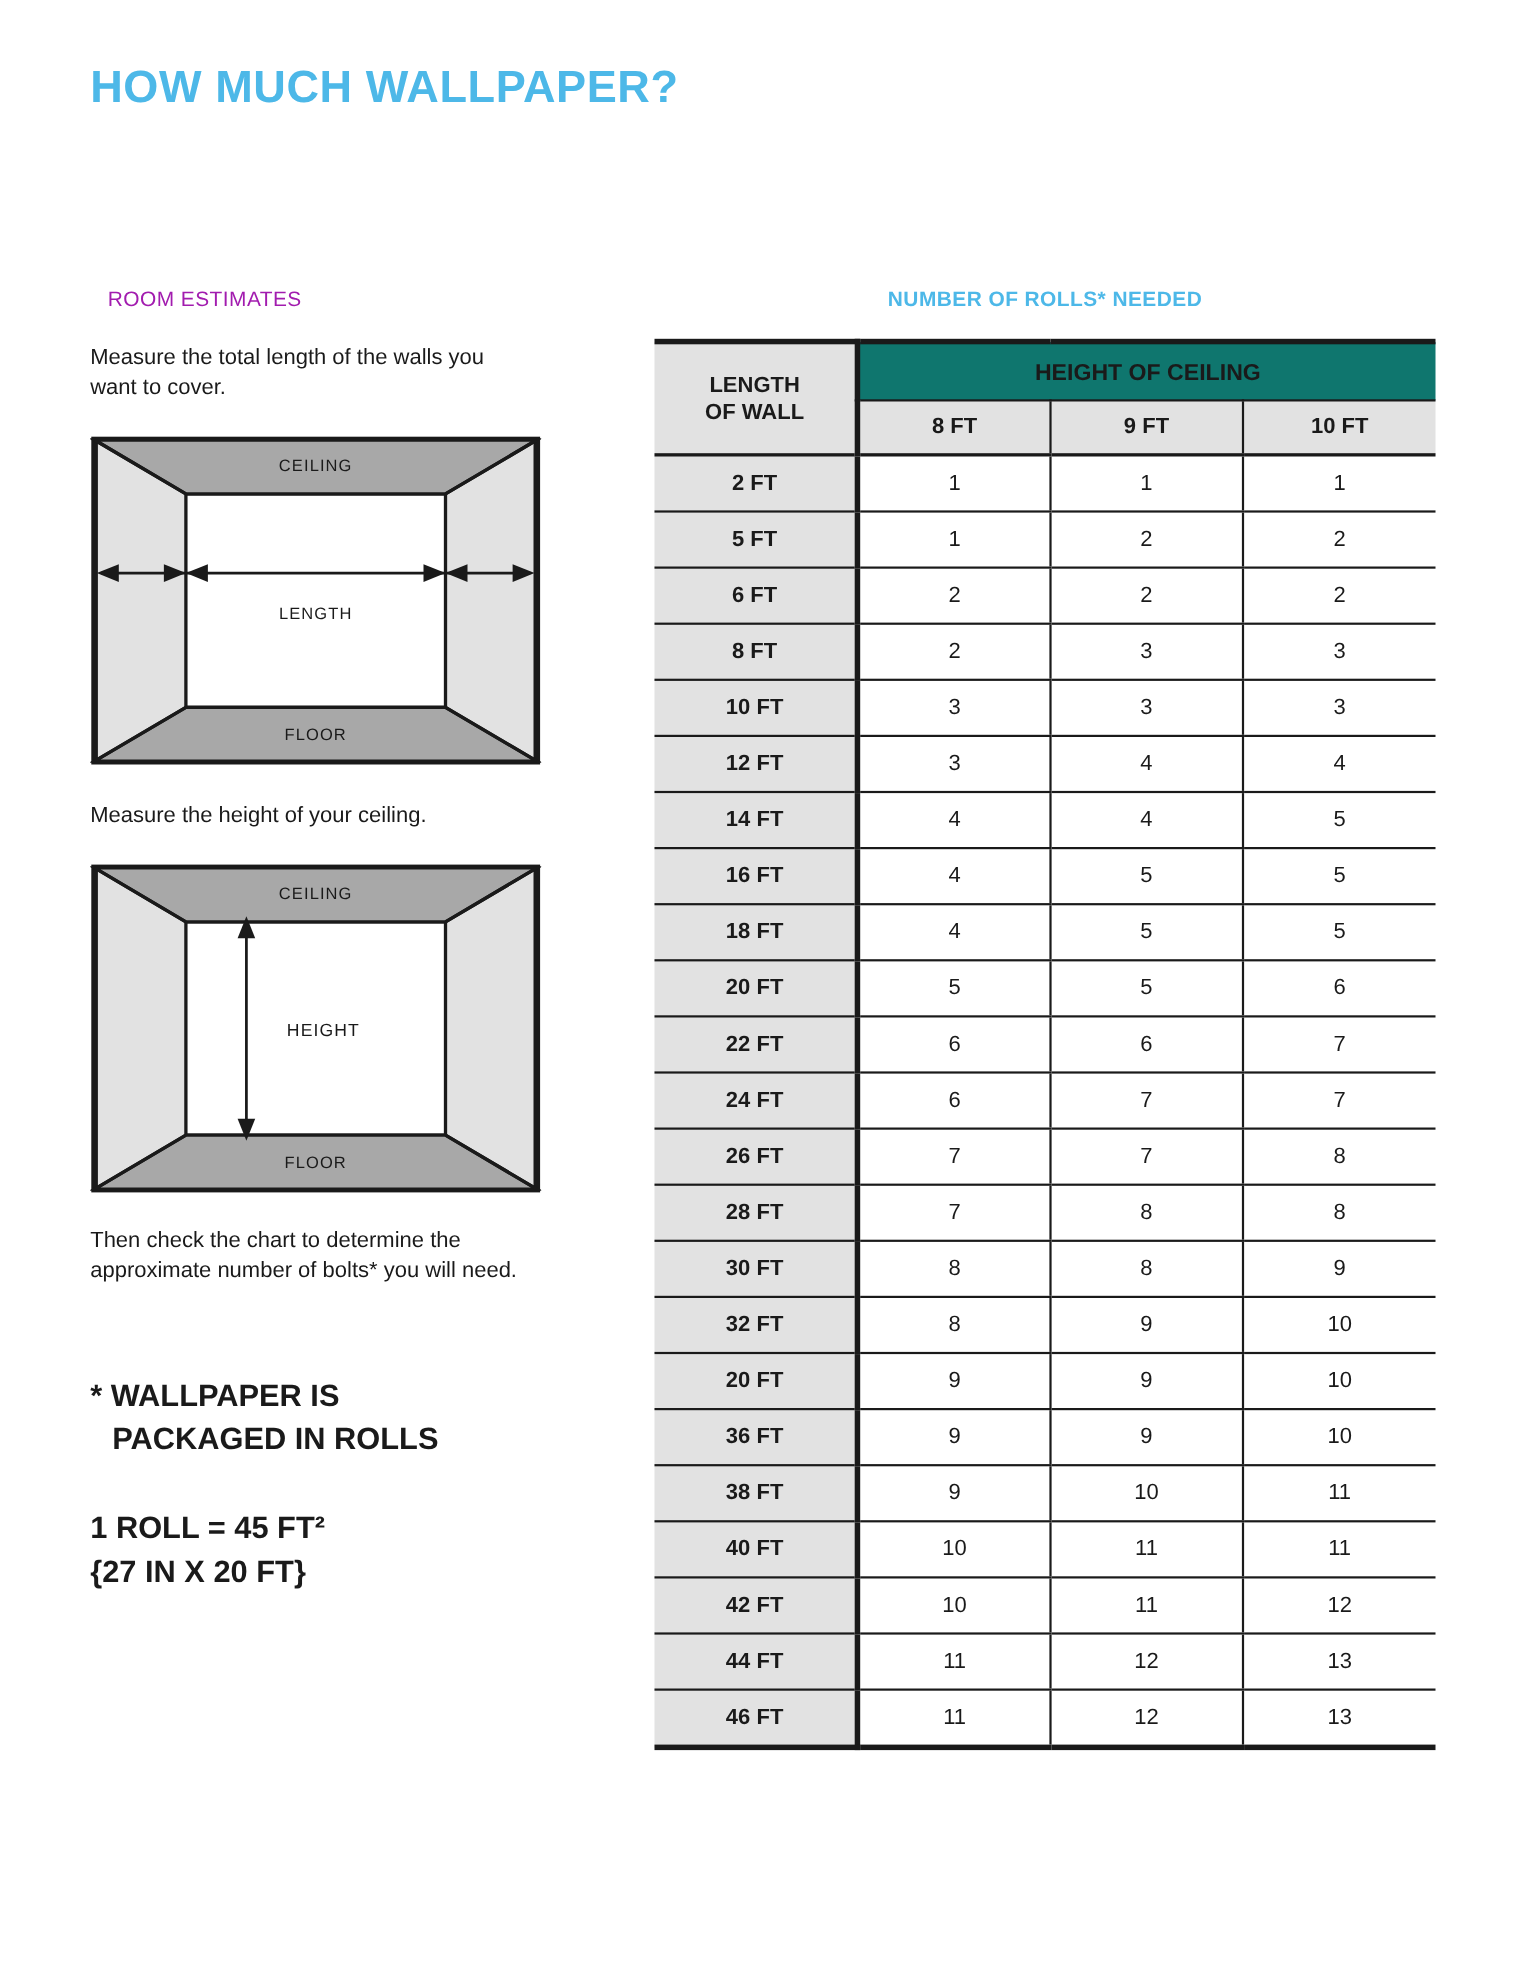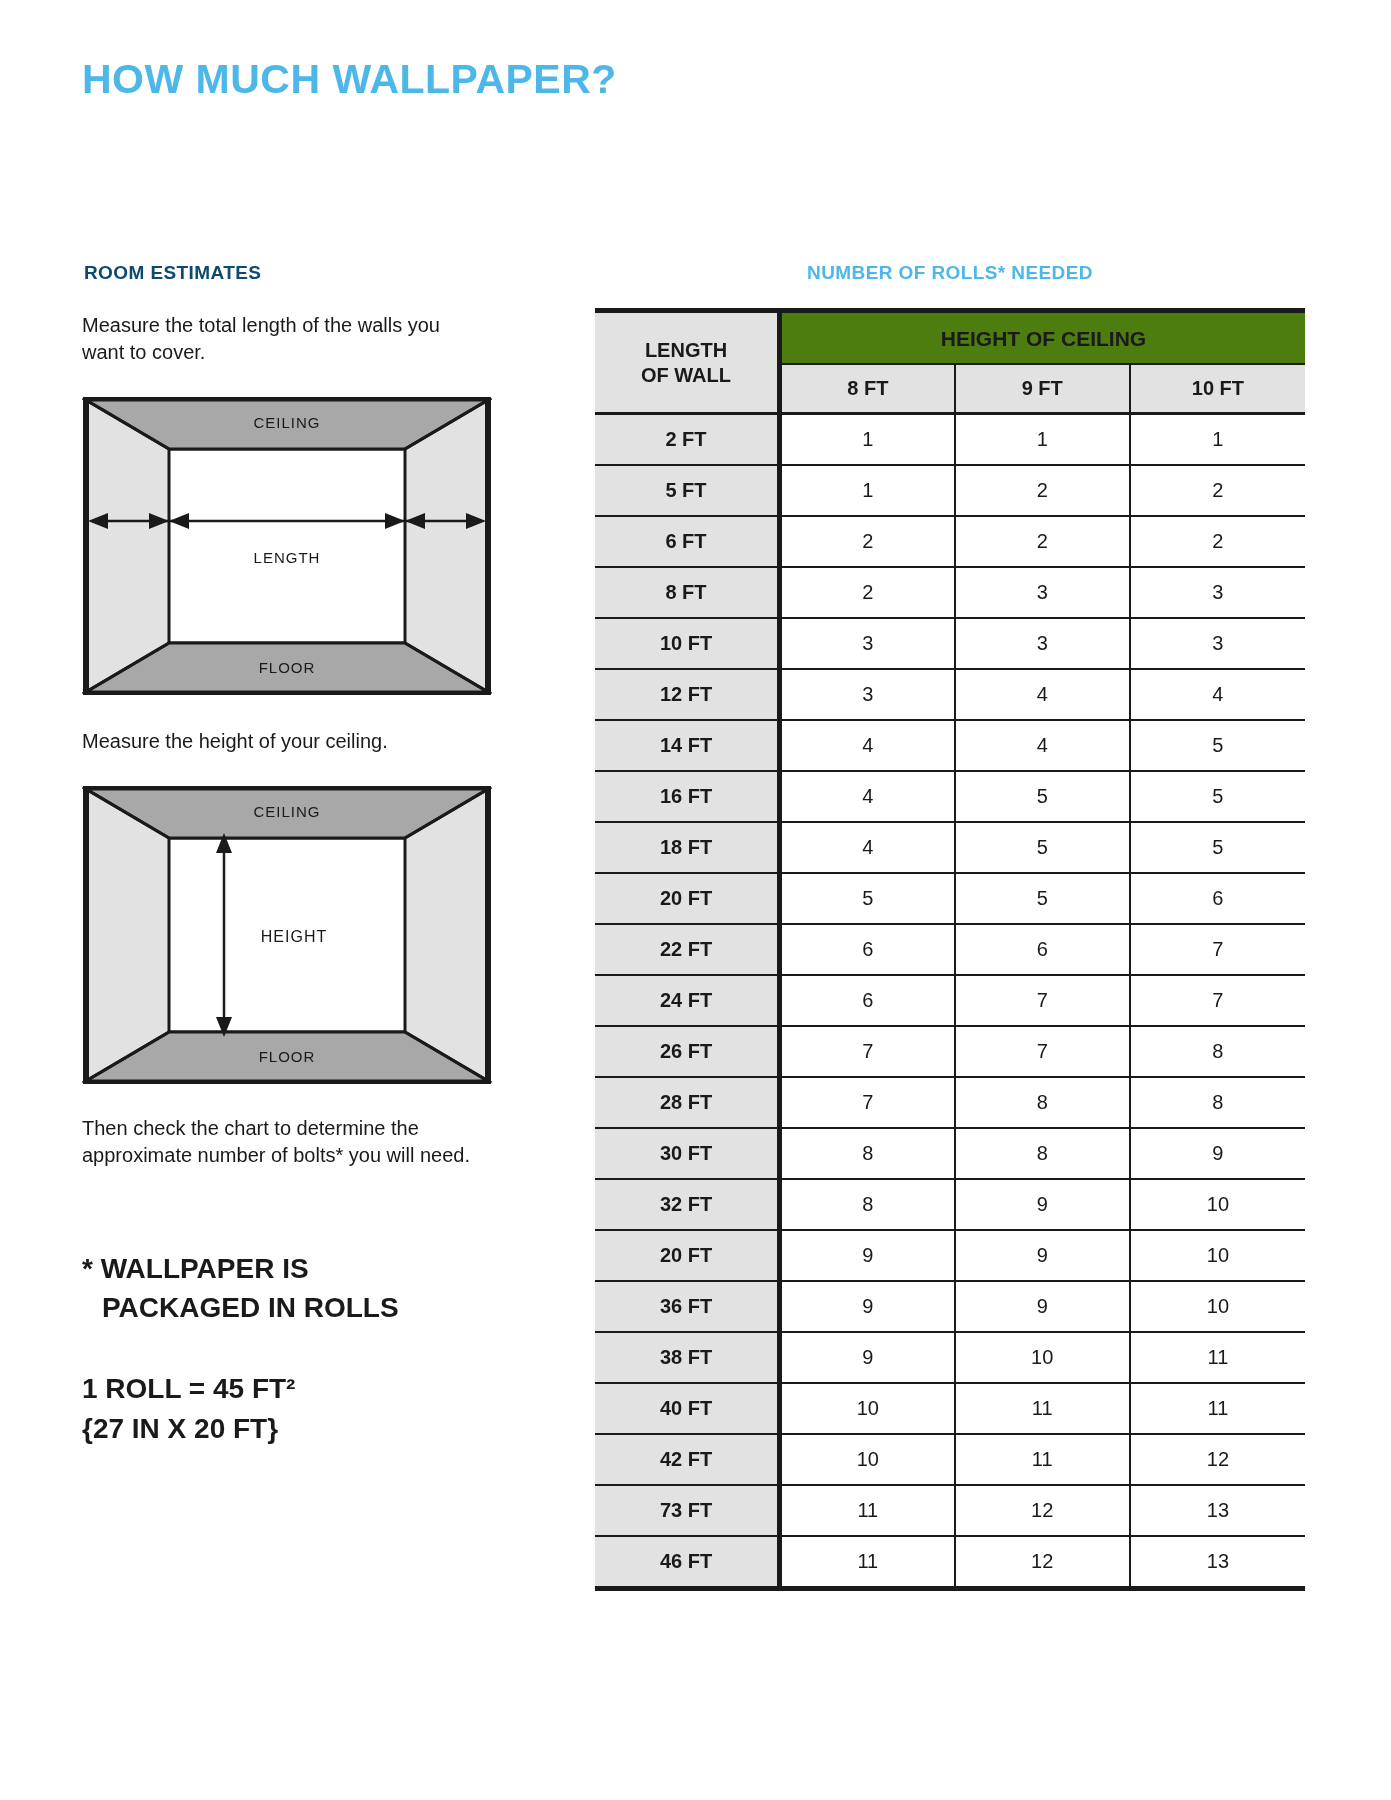--- a/index.html
+++ b/index.html
@@ -35,24 +35,24 @@
 
   
   .left-col {
     position: absolute;
     left: 82px;
     top: 262px;
     width: 400px;
   }
   .section-head {
     font-size: 19px;
-    font-weight: bold;
-    color: #0c4a6e;
+    font-weight: normal;
+    color: #a21caf;
     letter-spacing: 0.4px;
-    margin: 0 0 28px 2px;
+    margin: 0 0 28px 16px;
   }
   .para {
     font-size: 20px;
     line-height: 1.35;
     color: #1a1a1a;
     margin: 0;
   }
 
   
   .room {
@@ -100,21 +100,21 @@
     font-size: 20px;
     font-weight: bold;
     line-height: 1.25;
     border-top: 5px solid #1a1a1a;
     border-bottom: 3px solid #1a1a1a;
     border-right: 5px solid #1a1a1a;
     width: 182px;
     padding: 10px 0;
   }
   .hdr-ceiling {
-    background: #4d7c0f;
+    background: #0f766e;
     font-size: 21px;
     font-weight: bold;
     border-top: 5px solid #1a1a1a;
     border-bottom: 2px solid #1a1a1a;
     padding: 14px 0 12px 0;
   }
   .hdr-sub {
     background: #e2e2e2;
     font-size: 20px;
     font-weight: bold;
@@ -362,21 +362,21 @@
             <td class="cell sep">11</td>
             <td class="cell sep">11</td>
           </tr>
         <tr>
             <td class="row-len">42 FT</td>
             <td class="cell">10</td>
             <td class="cell sep">11</td>
             <td class="cell sep">12</td>
           </tr>
         <tr>
-            <td class="row-len">73 FT</td>
+            <td class="row-len">44 FT</td>
             <td class="cell">11</td>
             <td class="cell sep">12</td>
             <td class="cell sep">13</td>
           </tr>
         <tr class="last">
             <td class="row-len">46 FT</td>
             <td class="cell">11</td>
             <td class="cell sep">12</td>
             <td class="cell sep">13</td>
           </tr>

